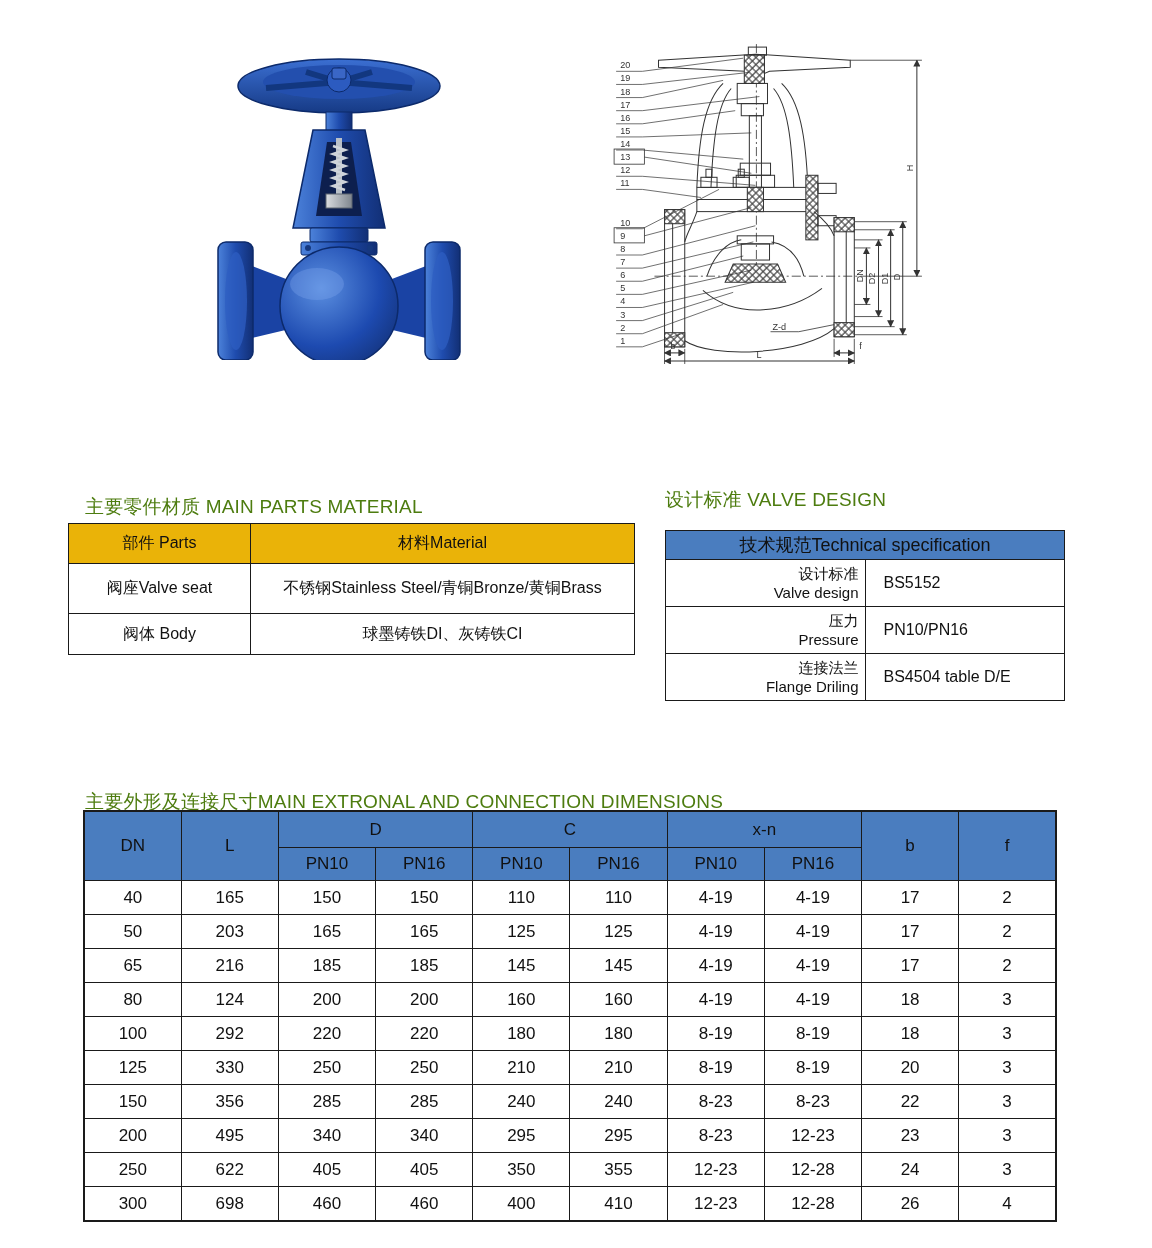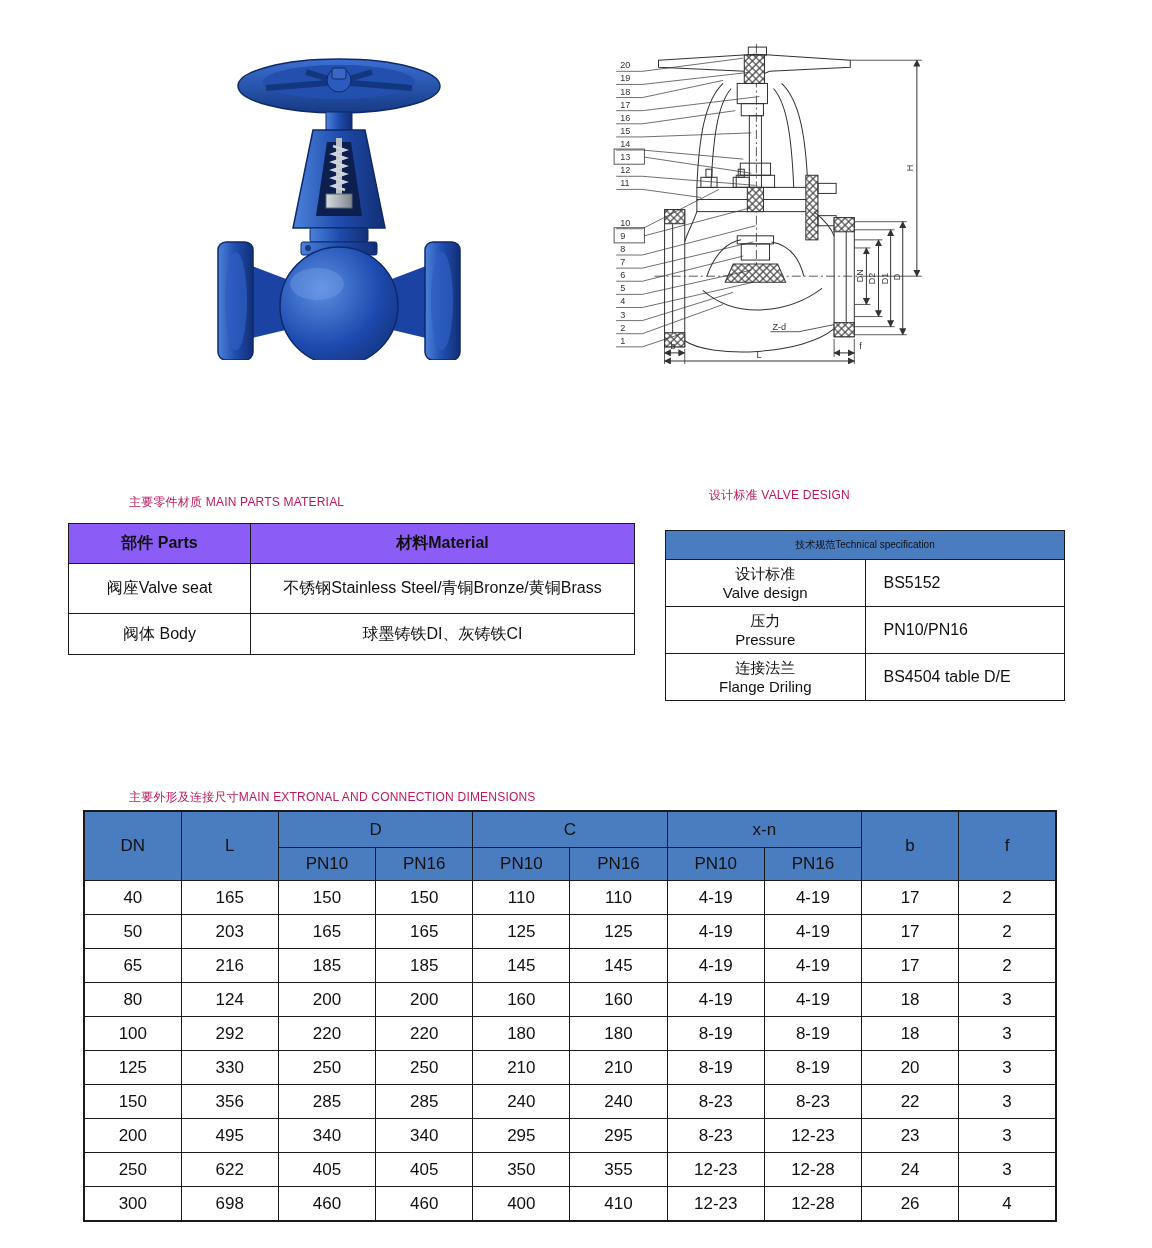--- a/index.html
+++ b/index.html
@@ -1,38 +1,38 @@
 <!DOCTYPE html>
 <html><head>
 <meta charset="utf-8">
 <style>
   html,body{margin:0;padding:0;}
   body{
     width:1152px;height:1248px;position:relative;background:#ffffff;
     font-family:"Liberation Sans", sans-serif;color:#111;
   }
   .abs{position:absolute;}
-  .section-title{font-size:12px;color:#be185d;letter-spacing:.2px;white-space:nowrap;margin-left:44px;}
+  .section-title{font-size:19px;color:#4d7c0f;letter-spacing:.2px;white-space:nowrap;}
 
   
   table{border-collapse:collapse;table-layout:fixed;}
   .materials-table{left:68px;top:523px;width:567px;}
   .materials-table th,.materials-table td{border:1.6px solid #1a1a1a;text-align:center;vertical-align:middle;}
-  .materials-table th{background:#8b5cf6;height:37px;font-weight:bold;font-size:16px;}
+  .materials-table th{background:#eab308;height:37px;font-weight:normal;font-size:16px;}
   .materials-table td{font-size:16px;}
   .materials-table .c1{width:182px;}
   .materials-table .h38{height:38px;}
   .materials-table .h47{height:47px;}
 
   
   .design-table{left:665px;top:530px;width:400px;}
   .design-table th,.design-table td{border:1.6px solid #1a1a1a;vertical-align:middle;}
-  .design-table th{background:#4a7dbf;height:26px;font-weight:normal;font-size:10px;text-align:center;}
+  .design-table th{background:#4a7dbf;height:26px;font-weight:normal;font-size:18px;text-align:center;}
   .design-table td{height:42px;}
-  .design-table .lbl{width:155px;text-align:center;padding:2px 6px;font-size:15px;line-height:1.3;}
+  .design-table .lbl{width:155px;text-align:right;padding:2px 6px;font-size:15px;line-height:1.3;}
   .design-table .val{text-align:left;padding-left:18px;font-size:16px;}
 
   
   .dims-table{left:83px;top:810px;width:974px;border:2px solid #1a1a1a;}
   .dims-table th,.dims-table td{border:1.5px solid #1a1a1a;text-align:center;vertical-align:middle;}
   .dims-table th{background:#4a7dbf;font-weight:normal;font-size:17px;}
   .dims-table .gh{height:33px;}
   .dims-table .sh{height:30px;}
   .dims-table td{height:31px;font-size:17px;}
   .dims-table col{width:10%;}

